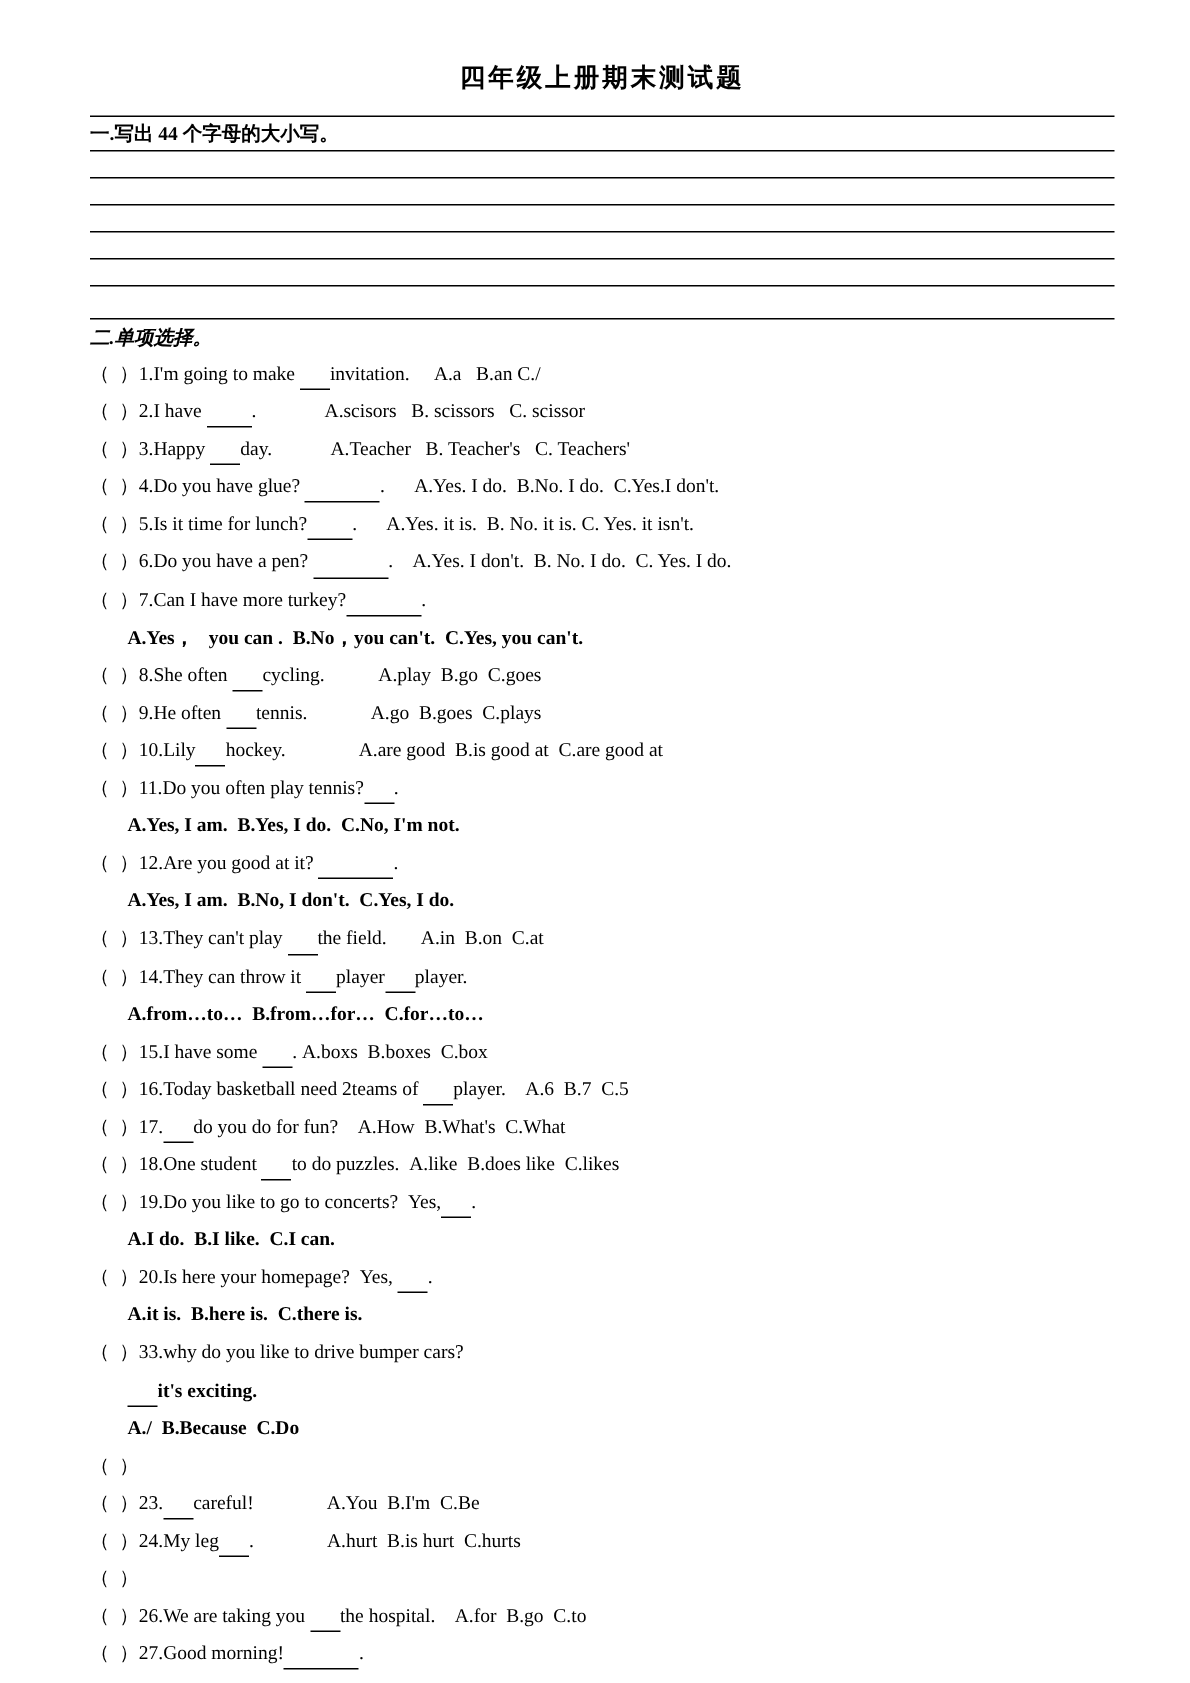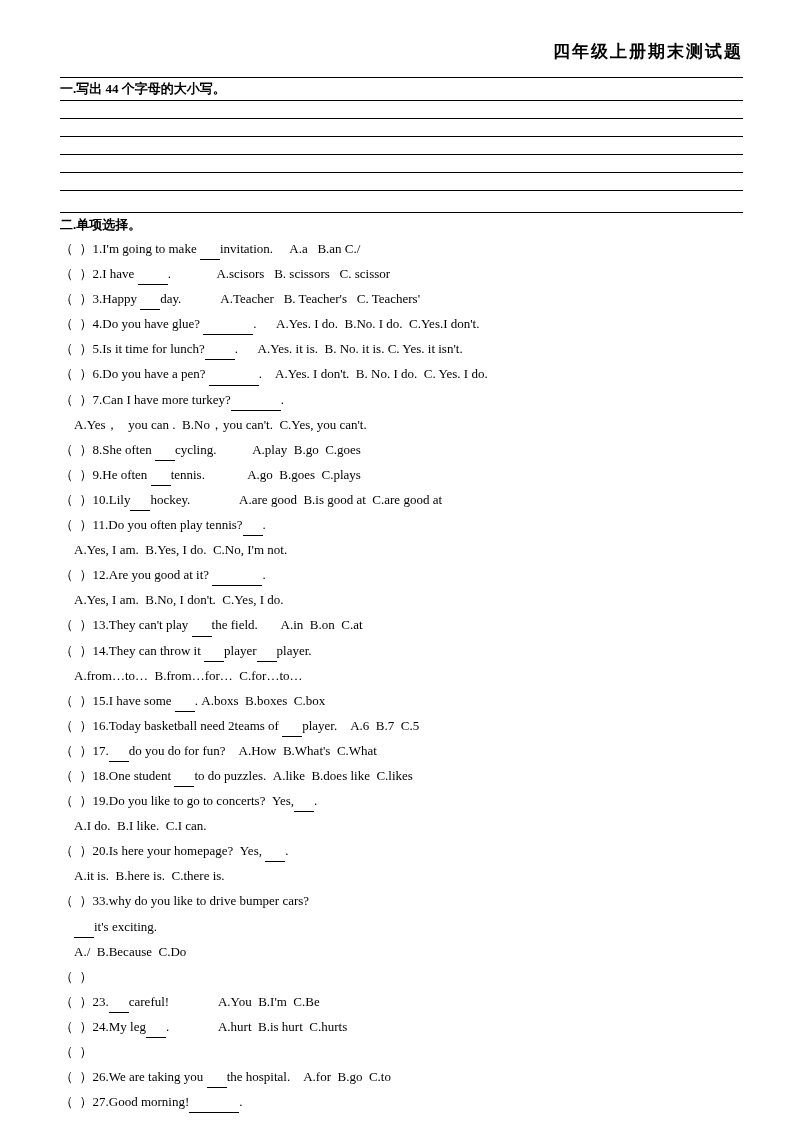--- a/index.html
+++ b/index.html
@@ -10,21 +10,21 @@
     body {
       background: #fff;
       font-family: "SimSun", "宋体", serif;
       font-size: 13px;
       color: #000;
       width: 793px;
       min-height: 1122px;
       padding: 40px 50px 40px 60px;
     }
     .page-title {
-      text-align: right;
+      text-align: center;
       font-size: 17px;
       font-weight: bold;
       margin-bottom: 14px;
       letter-spacing: 2px;
     }
     .section-header {
       font-size: 13px;
       font-weight: bold;
       border-top: 1.5px solid #000;
       padding-top: 2px;
@@ -38,20 +38,21 @@
       height: 18px;
       margin-bottom: 0px;
     }
     .section2-header {
       font-size: 13px;
       font-weight: bold;
       border-top: 1.5px solid #000;
       padding-top: 3px;
       margin-top: 4px;
       margin-bottom: 4px;
+      font-style: italic;
     }
     .question {
       margin-bottom: 3px;
       line-height: 1.7;
       display: flex;
       flex-wrap: wrap;
     }
     .blank {
       display: inline-block;
       min-width: 30px;
@@ -64,23 +65,24 @@
       border-bottom: 1px solid #000;
       vertical-align: bottom;
     }
     .blank-lg {
       display: inline-block;
       min-width: 50px;
       border-bottom: 1px solid #000;
       vertical-align: bottom;
     }
     .indent-line {
-      margin-left: 14px;
+      margin-left: 25px;
       margin-bottom: 3px;
       line-height: 1.7;
+      font-weight: bold;
     }
   </style>
 </head>
 <body>
 
 <div class="page-title">四年级上册期末测试题</div>
 
 <div class="section-header">一.写出 44 个字母的大小写。</div>
 
 <div class="alphabet-lines">

